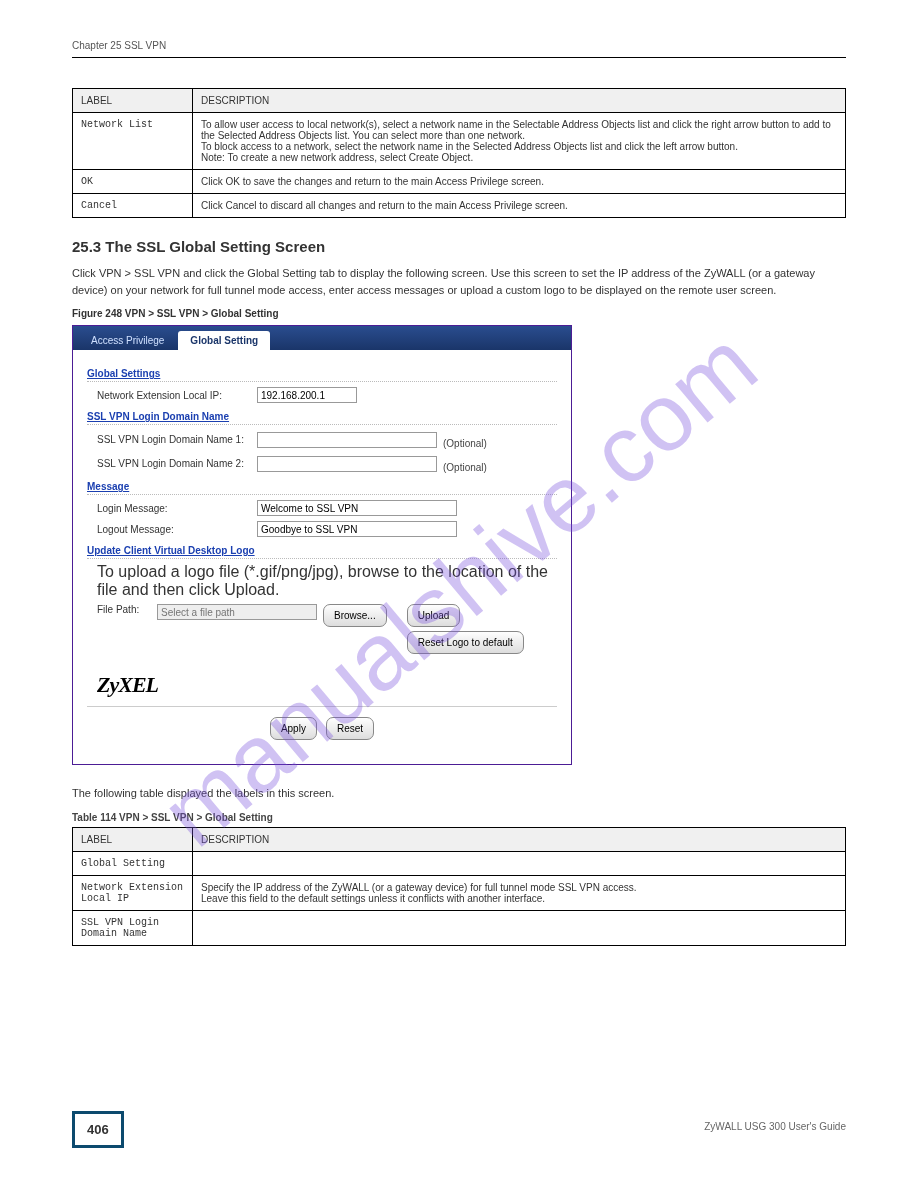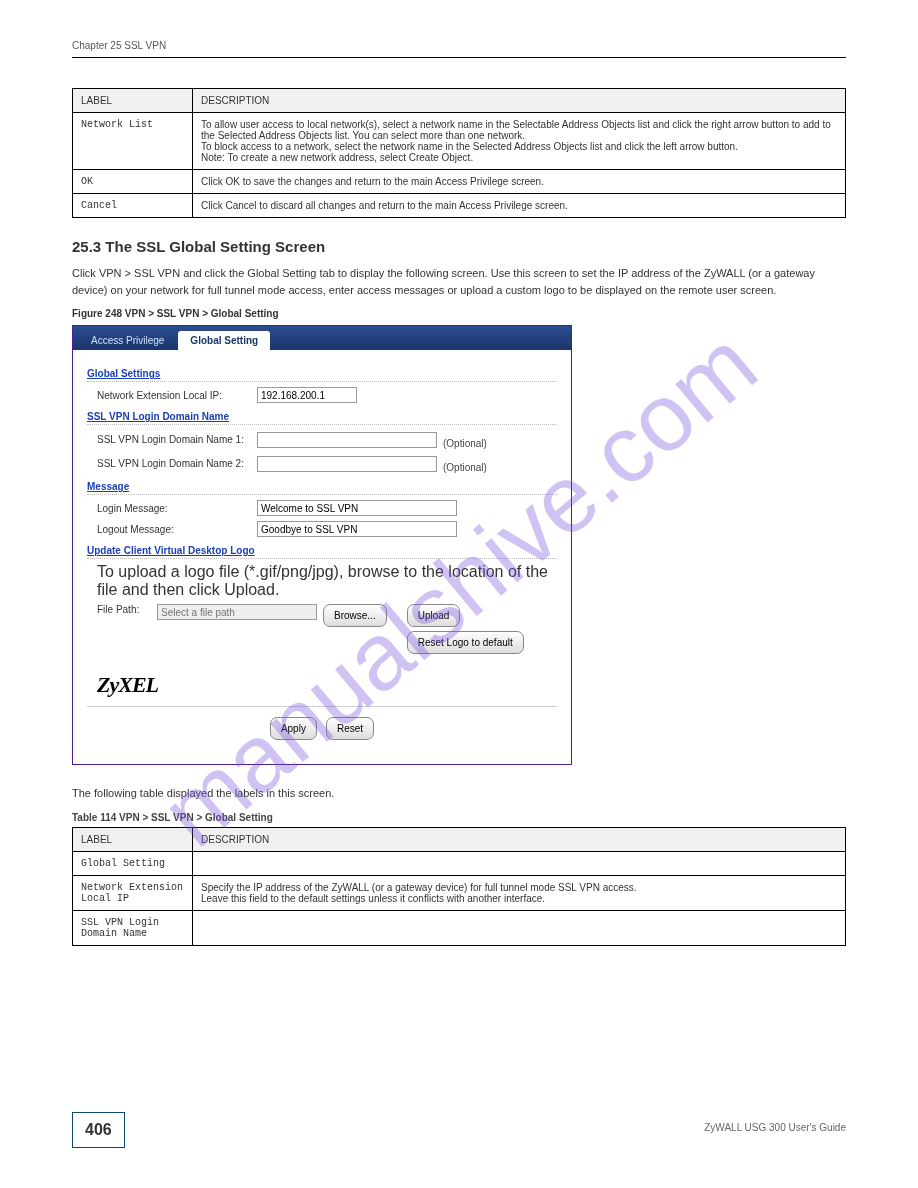--- a/index.html
+++ b/index.html
@@ -95,23 +95,23 @@
   }
 
   .footer {
     position: absolute;
     bottom: 40px;
     left: 72px;
     right: 72px;
   }
   .footer .pg {
     display: inline-block;
-    border: 1px solid #0c4a6e;
+    border: 3px solid #0c4a6e;
     padding: 8px 12px;
-    font-size: 16px;
+    font-size: 13px;
     font-weight: bold;
   }
   .footer .guide { float: right; font-size: 10px; color: #666; margin-top: 10px; }
 </style>
 </head>
 <body>
 
 <div class="wm">manualshive.com</div>
 
 <div class="page">

